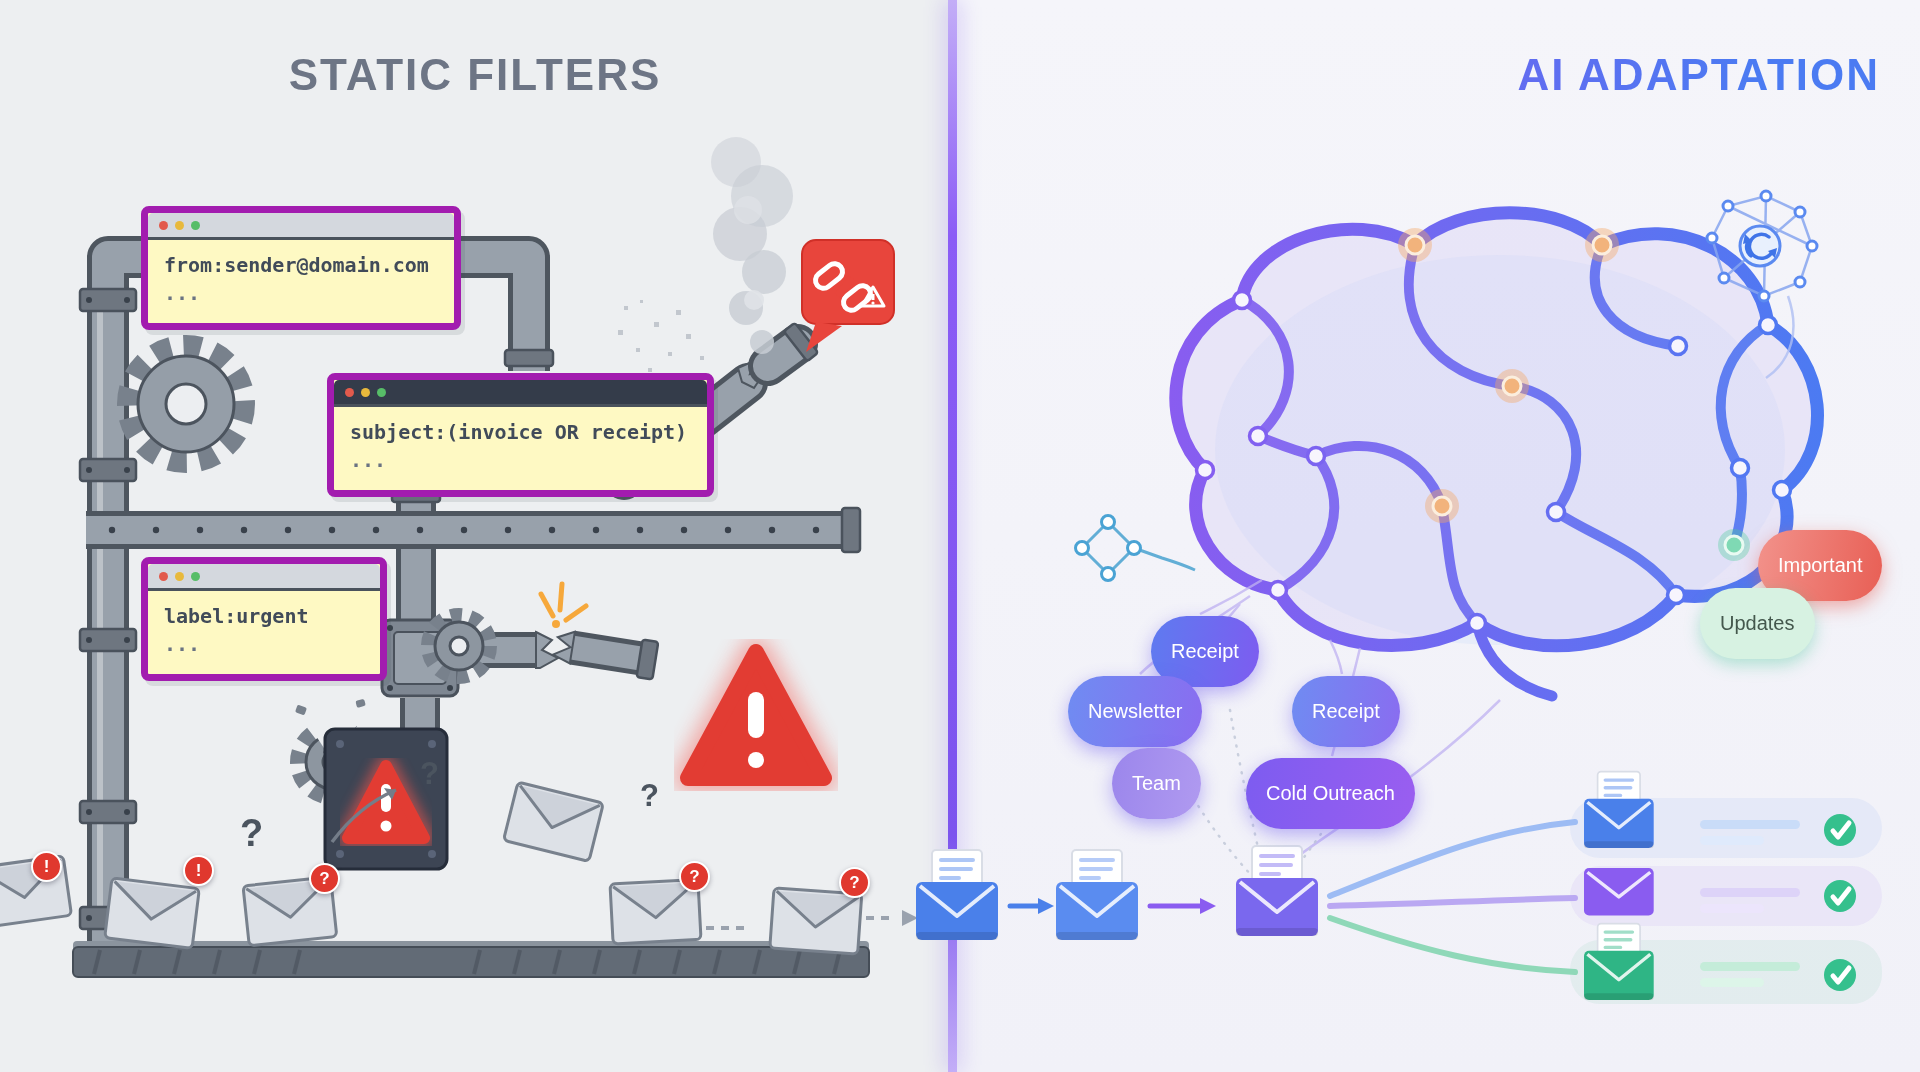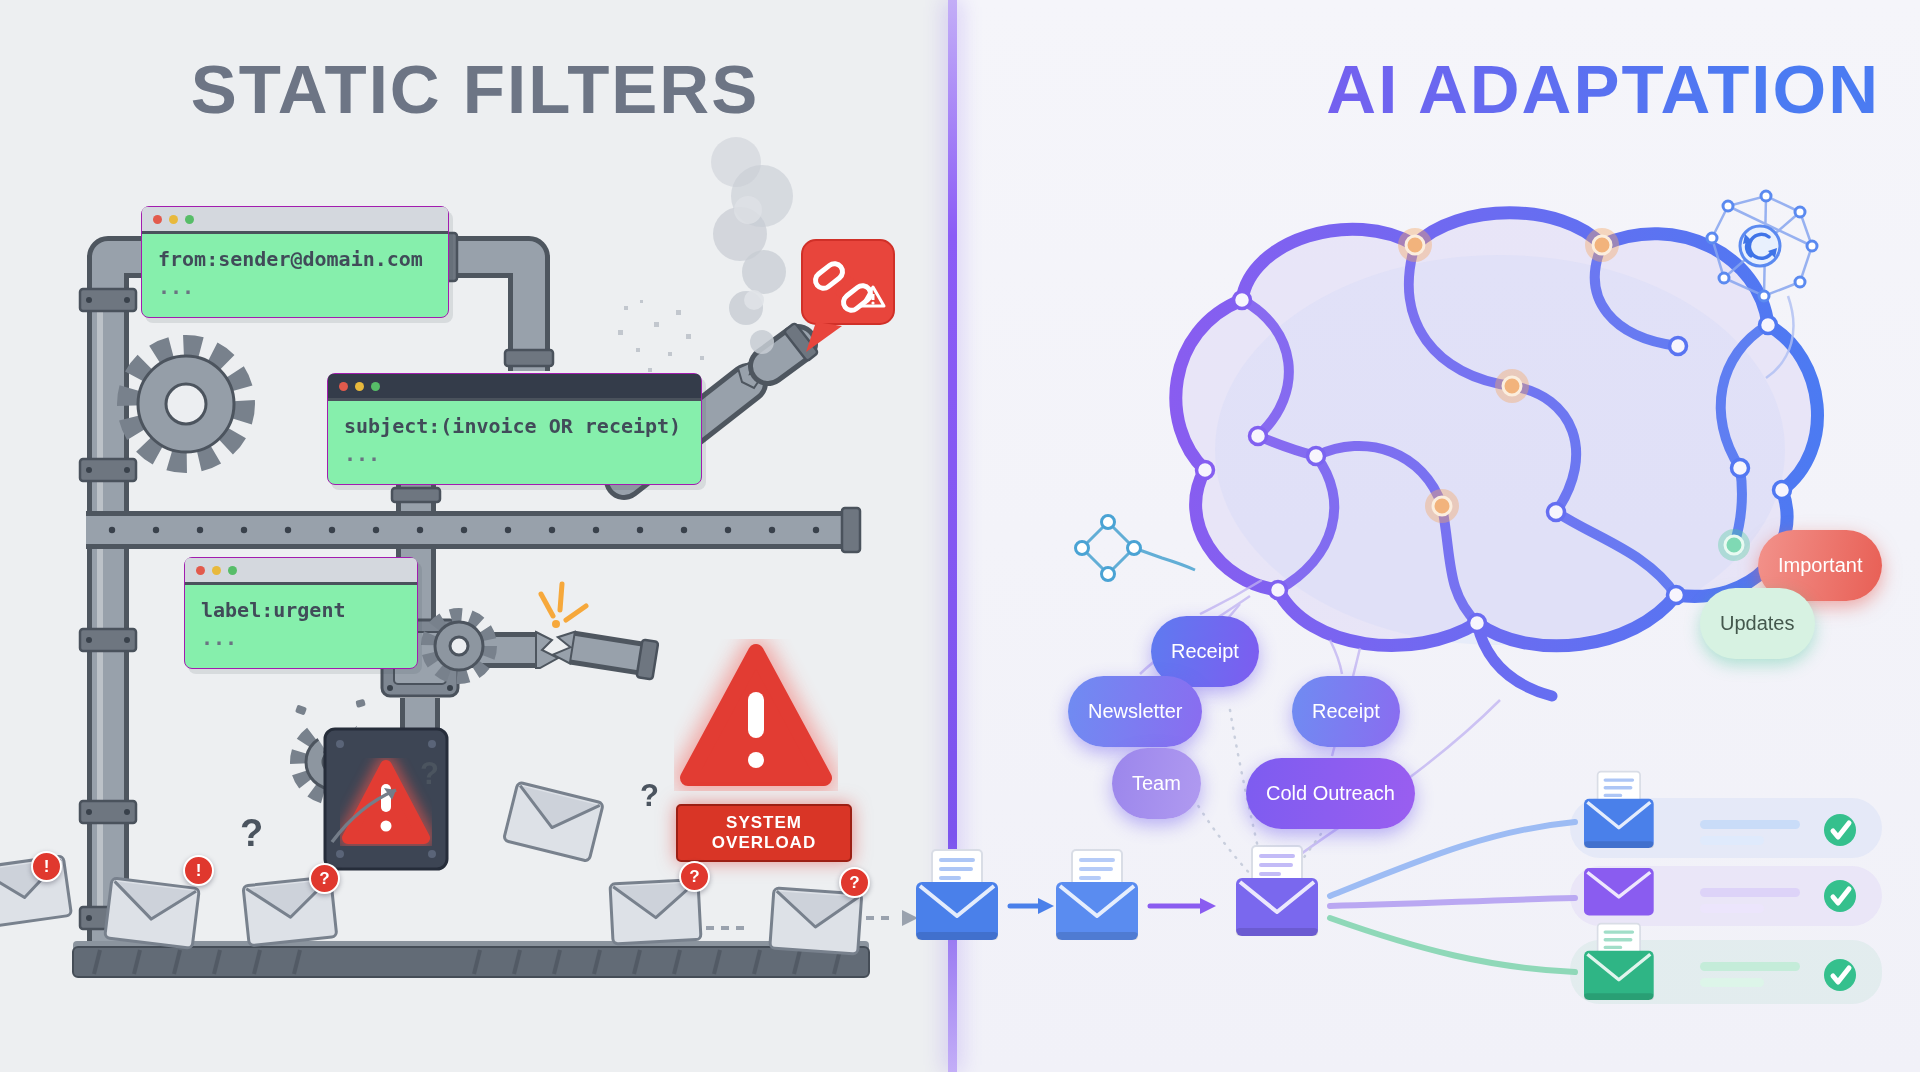--- a/index.html
+++ b/index.html
@@ -5,27 +5,27 @@
   html,body{margin:0;padding:0;background:#dfe2e8;}
   .stage{position:relative;width:1920px;height:1072px;overflow:hidden;
          background:#edeff1;font-family:"Liberation Sans",sans-serif;}
   .bg-right{position:absolute;left:957px;top:0;right:0;bottom:0;
             background:linear-gradient(180deg,#f5f5fa 0%,#f1f1f8 100%);}
   .divider{position:absolute;left:948px;top:0;width:9px;height:1072px;
            background:linear-gradient(180deg,#c3aef7 0%,#8b5cf6 22%,#7c54ee 78%,#c3aef7 100%);
            box-shadow:0 0 22px rgba(124,84,238,.45);}
   svg.art{position:absolute;left:0;top:0;}
 
-  .title{position:absolute;margin:0;font-size:69px;font-weight:800;letter-spacing:2px;text-align:center;}
+  .title{position:absolute;margin:0;font-size:44px;font-weight:800;letter-spacing:2px;text-align:center;}
   .title-left{left:55px;top:50px;width:840px;color:#6d7585;}
   .title-right{left:1040px;top:50px;width:840px;
     background:linear-gradient(90deg,#8456ee 15%,#4b7bf2 85%);
     -webkit-background-clip:text;background-clip:text;color:transparent;text-align:right;}
 
-  .fbox{position:absolute;background:#86efac;border:1px solid #a21caf;border-radius:8px;
+  .fbox{position:absolute;background:#fef9c3;border:7px solid #a21caf;border-radius:8px;
         box-shadow:4px 5px 0 rgba(60,70,80,.12);}
   .fbox .bar{height:24px;border-bottom:3px solid #4a525c;border-radius:5px 5px 0 0;
         background:#d4d8de;display:flex;align-items:center;gap:7px;padding-left:11px;}
   .fbox.dark .bar{background:#343c4a;}
   .dot{width:9px;height:9px;border-radius:50%;}
   .dot.r{background:#e25а4c;background:#e25a4c}.dot.y{background:#e8b93c}.dot.g{background:#57bd68}
   .fbox .code{font-family:"DejaVu Sans Mono",monospace;font-size:20px;font-weight:700;
         color:#414b59;padding:13px 16px 0;white-space:nowrap;}
   .fbox .more{font-family:"DejaVu Sans Mono",monospace;font-size:20px;font-weight:700;
         color:#6a7382;padding:4px 16px 0;}
@@ -460,31 +460,30 @@
   <div class="fbox dark" style="left:327px;top:373px;width:373px;height:110px;">
     <div class="bar">
       <span class="dot r"></span>
       <span class="dot y"></span>
       <span class="dot g"></span>
     </div>
     <div class="code">subject:(invoice OR receipt)</div>
     <div class="more">...</div>
   </div>
 
-  <div class="fbox" style="left:141px;top:557px;width:232px;height:110px;margin-left:43px;">
+  <div class="fbox" style="left:141px;top:557px;width:232px;height:110px;">
     <div class="bar">
       <span class="dot r"></span>
       <span class="dot y"></span>
       <span class="dot g"></span>
     </div>
     <div class="code">label:urgent</div>
     <div class="more">...</div>
   </div>
 
-  <div class="overload">SYSTEM OVERLOAD</div>
 
   <span class="badge" style="left:31px;top:851px;">!</span>
   <span class="badge" style="left:183px;top:855px;">!</span>
   <span class="badge" style="left:309px;top:863px;">?</span>
   <span class="badge" style="left:679px;top:861px;">?</span>
   <span class="badge" style="left:839px;top:867px;">?</span>
 
   <span class="qmark" style="left:240px;top:812px;font-size:38px;">?</span>
   <span class="qmark" style="left:420px;top:756px;font-size:31px;">?</span>
   <span class="qmark" style="left:640px;top:778px;font-size:31px;">?</span>

